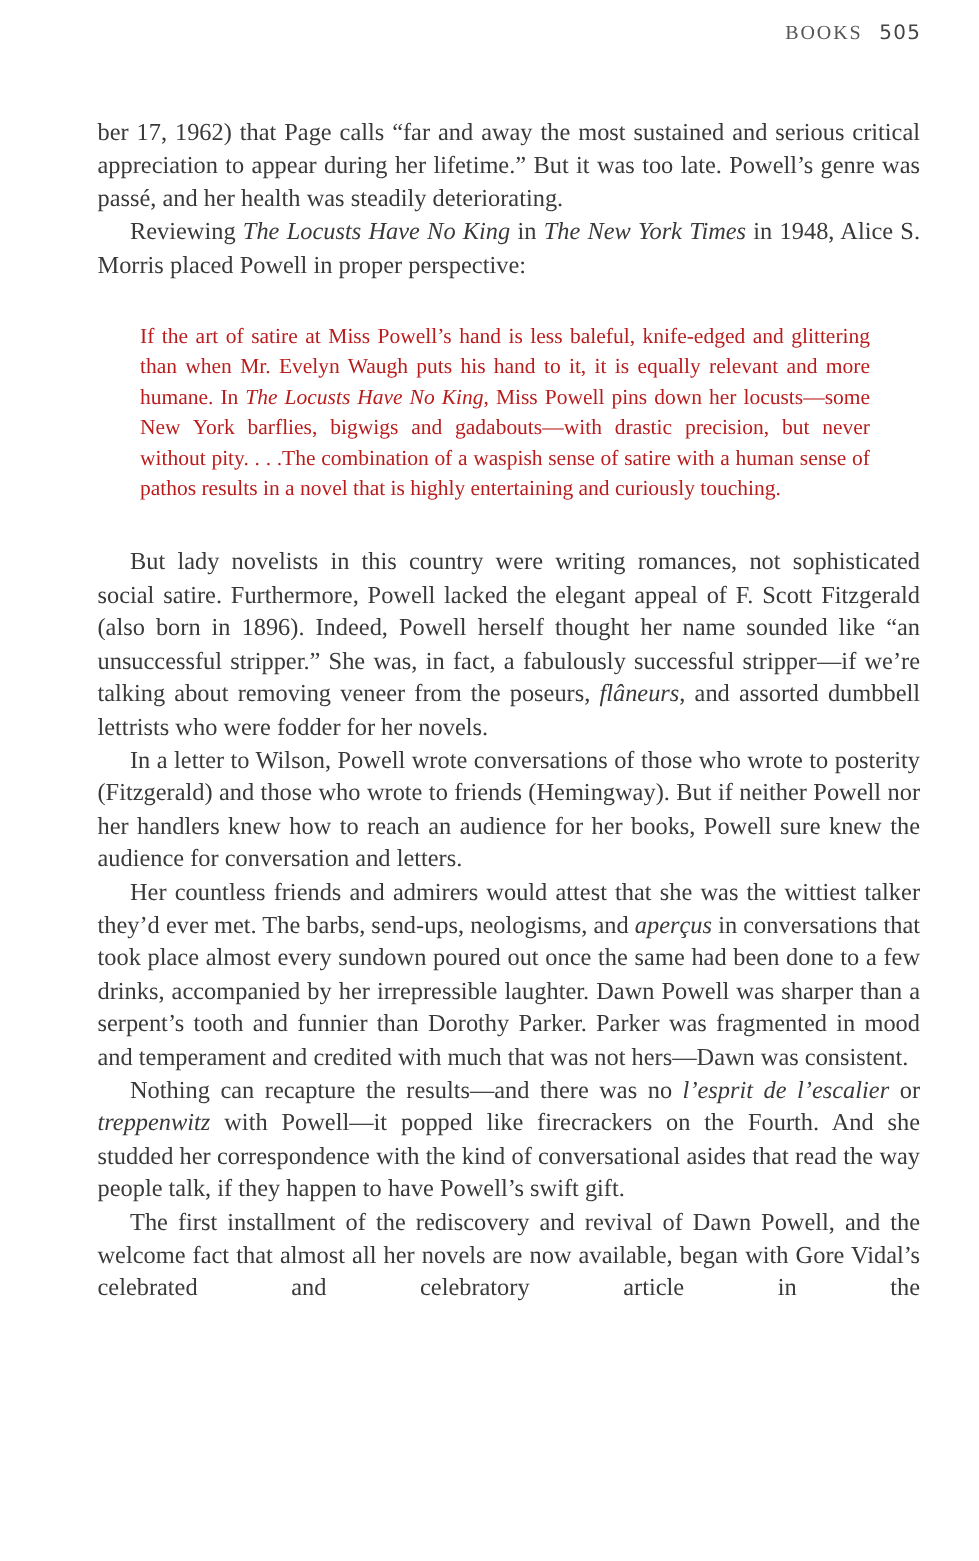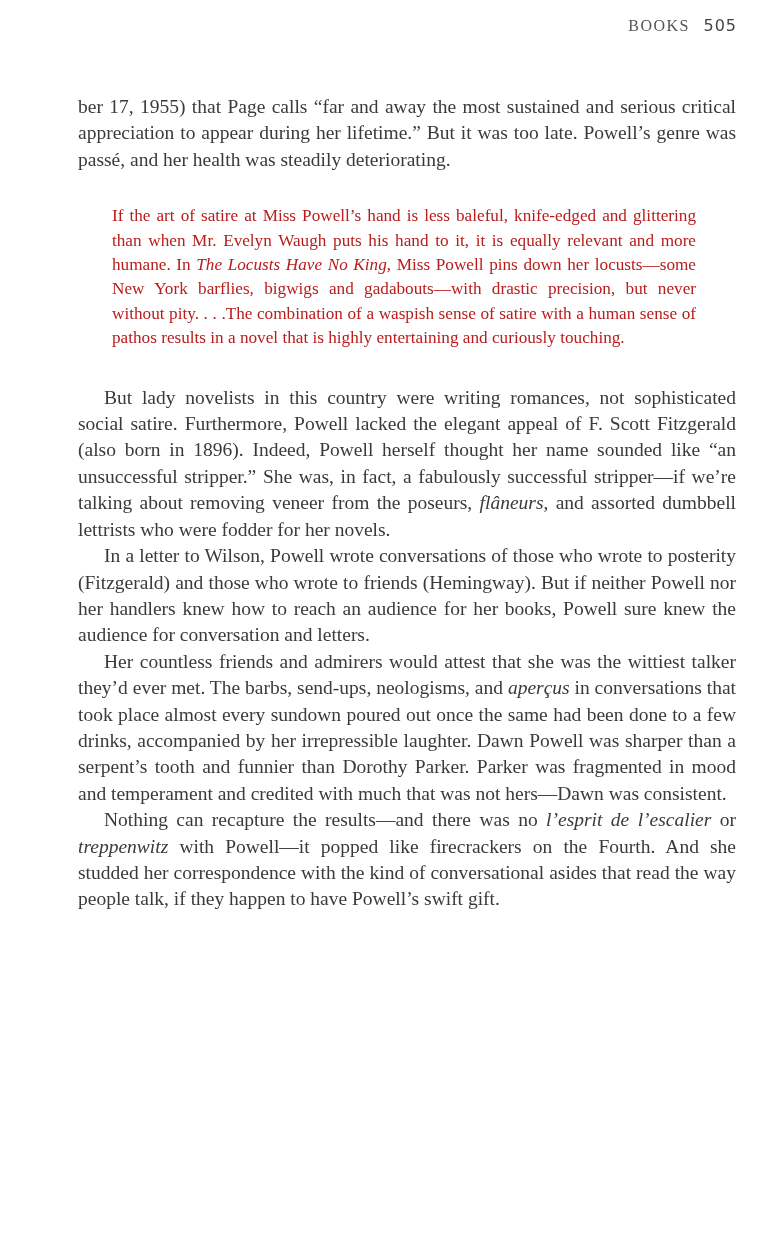--- a/index.html
+++ b/index.html
@@ -60,26 +60,28 @@
   </style>
 </head>
 <body>
 
 <div class="running-head">
   <span class="section">BOOKS</span>
   <span class="page-num">505</span>
 </div>
 
 <div class="body-text">
-  <p class="para no-indent">ber 17, 1955) that Page calls “far and away the most sustained and serious critical appreciation to appear during her lifetime.” But it was too late. Powell’s genre was passé, and her health was steadily deteriorating.</p>
+  <p class="para no-indent">ber 17, 1962) that Page calls “far and away the most sustained and serious critical appreciation to appear during her lifetime.” But it was too late. Powell’s genre was passé, and her health was steadily deteriorating.</p>
 
+  <p class="para"><span>Reviewing </span><em>The Locusts Have No King</em><span> in </span><em>The New York Times</em><span> in 1948, Alice S. Morris placed Powell in proper perspective:</span></p>
 
   <div class="blockquote"><span>If the art of satire at Miss Powell’s hand is less baleful, knife-edged and glittering than when Mr. Evelyn Waugh puts his hand to it, it is equally relevant and more humane. In </span><em>The Locusts Have No King</em><span>, Miss Powell pins down her locusts—some New York barflies, bigwigs and gadabouts—with drastic precision, but never without pity. . . .The combination of a waspish sense of satire with a human sense of pathos results in a novel that is highly entertaining and curiously touching.</span></div>
 
   <p class="para"><span>But lady novelists in this country were writing romances, not sophisticated social satire. Furthermore, Powell lacked the elegant appeal of F. Scott Fitzgerald (also born in 1896). Indeed, Powell herself thought her name sounded like “an unsuccessful stripper.” She was, in fact, a fabulously successful stripper—if we’re talking about removing veneer from the poseurs, </span><em>flâneurs</em><span>, and assorted dumbbell lettrists who were fodder for her novels.</span></p>
 
   <p class="para">In a letter to Wilson, Powell wrote conversations of those who wrote to posterity (Fitzgerald) and those who wrote to friends (Hemingway). But if neither Powell nor her handlers knew how to reach an audience for her books, Powell sure knew the audience for conversation and letters.</p>
 
   <p class="para"><span>Her countless friends and admirers would attest that she was the wittiest talker they’d ever met. The barbs, send-ups, neologisms, and </span><em>aperçus</em><span> in conversations that took place almost every sundown poured out once the same had been done to a few drinks, accompanied by her irrepressible laughter. Dawn Powell was sharper than a serpent’s tooth and funnier than Dorothy Parker. Parker was fragmented in mood and temperament and credited with much that was not hers—Dawn was consistent.</span></p>
 
   <p class="para"><span>Nothing can recapture the results—and there was no </span><em>l’esprit de l’escalier</em><span> or </span><em>treppenwitz</em><span> with Powell—it popped like firecrackers on the Fourth. And she studded her correspondence with the kind of conversational asides that read the way people talk, if they happen to have Powell’s swift gift.</span></p>
 
+  <p class="para last-line">The first installment of the rediscovery and revival of Dawn Powell, and the welcome fact that almost all her novels are now available, began with Gore Vidal’s celebrated and celebratory article in the</p>
 </div>
 
 </body></html>

